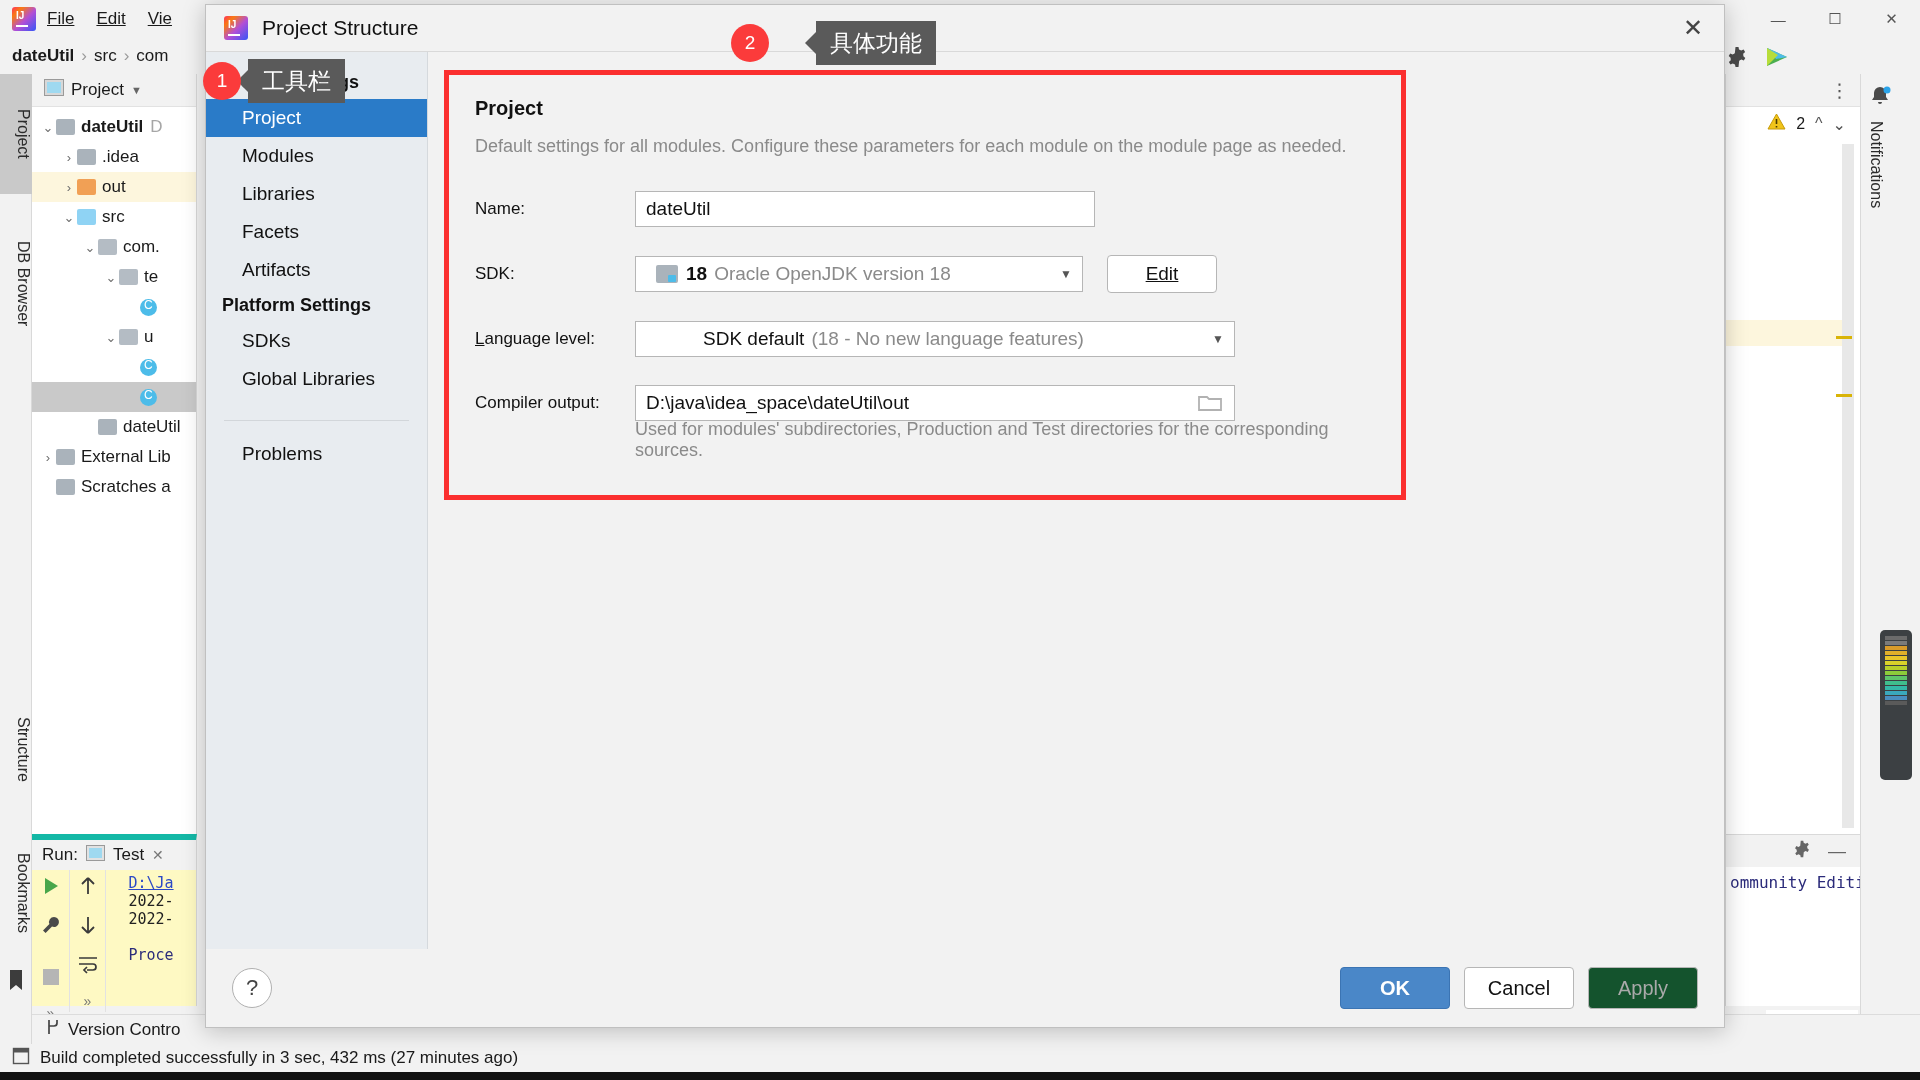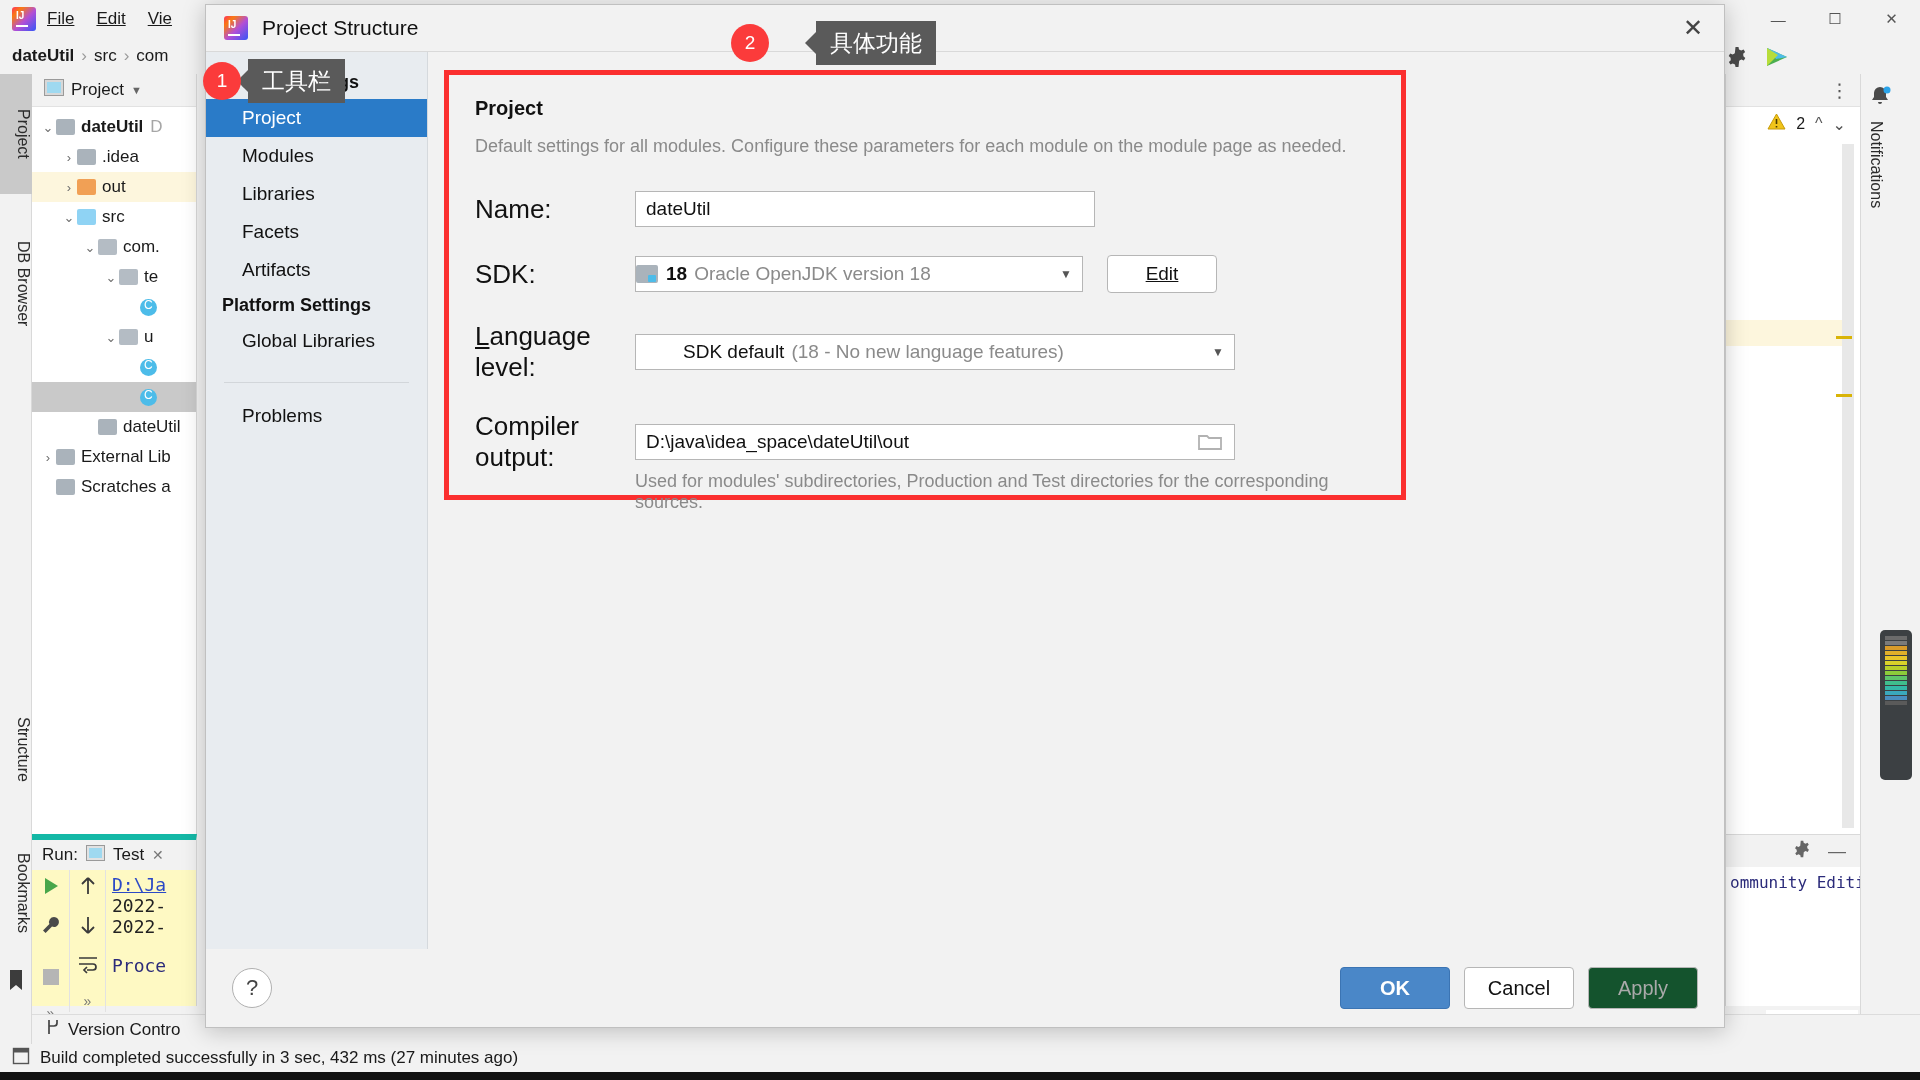--- a/index.html
+++ b/index.html
@@ -109,21 +109,21 @@
     background: #fef9c3; border-top: 6px solid #14b8a6; border-right: 1px solid #d9d9d9;
   }
   .run-head { height: 30px; background:#f2f2f2; display:flex; align-items:center;
     gap:8px; padding-left:10px; font-size:17px; }
   .run-body { display:flex; height: 142px; }
   .run-gutter { width: 38px; display:flex; flex-direction:column; align-items:center;
     padding-top:6px; gap:14px; border-right:1px solid #e2e2e2; }
   .run-gutter2 { width: 36px; display:flex; flex-direction:column; align-items:center;
     padding-top:6px; gap:14px; border-right:1px solid #e2e2e2; }
   .run-console { flex:1; padding:4px 6px; font-family:"DejaVu Sans Mono", monospace;
-    font-size:18px; color:#222; overflow:hidden; }
+    font-size:15px; color:#222; overflow:hidden;text-align:center; }
   .run-console .lnk { color:#2b49c6; text-decoration: underline; }
   .run-console .pr { color:#2b2b7a; }
 
   
   .vcs-bar {
     position: absolute; left: 32px; bottom: 36px; width: 1888px; height: 30px;
     background: #f2f2f2; display:flex; align-items:center; padding-left: 12px;
     gap: 8px; font-size: 17px; border-top:1px solid #dcdcdc;
   }
   .status-bar {
@@ -212,30 +212,30 @@
     position: absolute; left: 16px; top: 18px; right: 318px; height: 430px;
     border: 5px solid #fb2f2f; background: #f2f2f2;
   }
   .panel-inner { padding: 22px 26px; }
   .panel-h {
     font-size: 20px; font-weight: bold; color: #111; margin-bottom: 16px;
   }
   .panel-sub { font-size: 18px; color: #8a8a8a; margin-bottom: 34px; }
 
   .frow { display: flex; align-items: center; margin-bottom: 28px; }
-  .flabel { font-size: 26px; color: #111; width: 160px; flex: 0 0 auto; }
+  .flabel { font-size: 17px; color: #111; width: 160px; flex: 0 0 auto; }
   .flabel u { text-decoration: underline; }
 
   .tinput {
     height: 36px; background: #fff; border: 1px solid #b6b6b6;
     display: flex; align-items: center; padding: 0 10px; font-size: 19px; color: #111;
   }
   .combo {
     height: 36px; background: #fff; border: 1px solid #b6b6b6;
-    display: flex; align-items: center; padding: 0 0; font-size: 19px; color: #111;
+    display: flex; align-items: center; padding: 0 20px; font-size: 19px; color: #111;
     position: relative;
   }
   .combo .caret {
     position: absolute; right: 10px; top: 50%; transform: translateY(-50%);
     font-size: 12px; color: #555;
   }
   .btn-edit {
     height: 38px; min-width: 110px; background: #fff; border: 1px solid #b6b6b6;
     border-radius: 4px; display:flex; align-items:center; justify-content:center;
     font-size: 19px; color:#111; margin-left: 24px;
@@ -605,20 +605,21 @@
 
     <div class="dlg-body">
       <div class="dlg-side">
         <div class="side-group">Project Settings</div>
         <div class="side-item sel">Project</div>
         <div class="side-item">Modules</div>
         <div class="side-item">Libraries</div>
         <div class="side-item">Facets</div>
         <div class="side-item">Artifacts</div>
         <div class="side-group">Platform Settings</div>
+        <div class="side-item">SDKs</div>
         <div class="side-item">Global Libraries</div>
         <div class="side-sep"></div>
         <div class="side-item">Problems</div>
       </div>
 
       <div class="dlg-main">
         <div class="panel">
           <div class="panel-inner">
             <div class="panel-h">Project</div>
             <div class="panel-sub">Default settings for all modules. Configure these parameters for each module on the module page as needed.</div>

